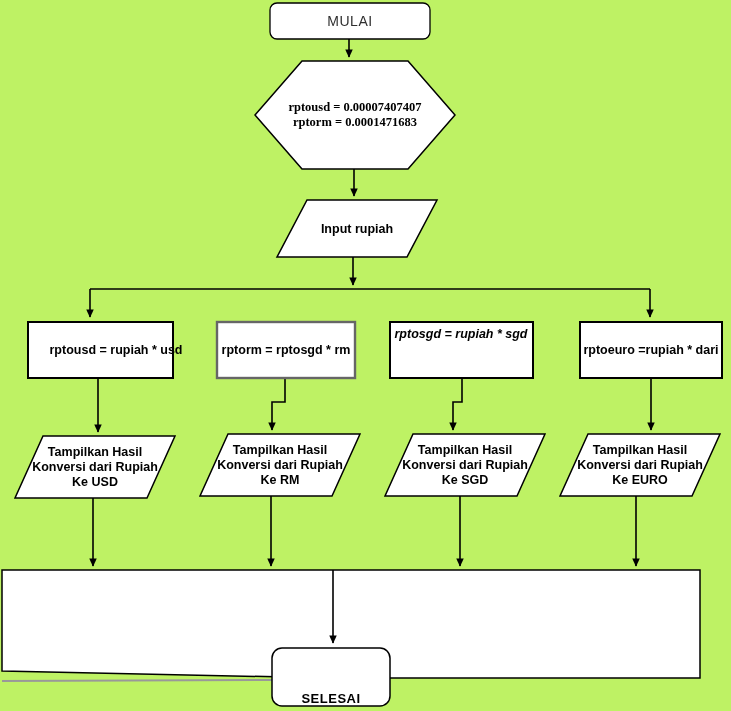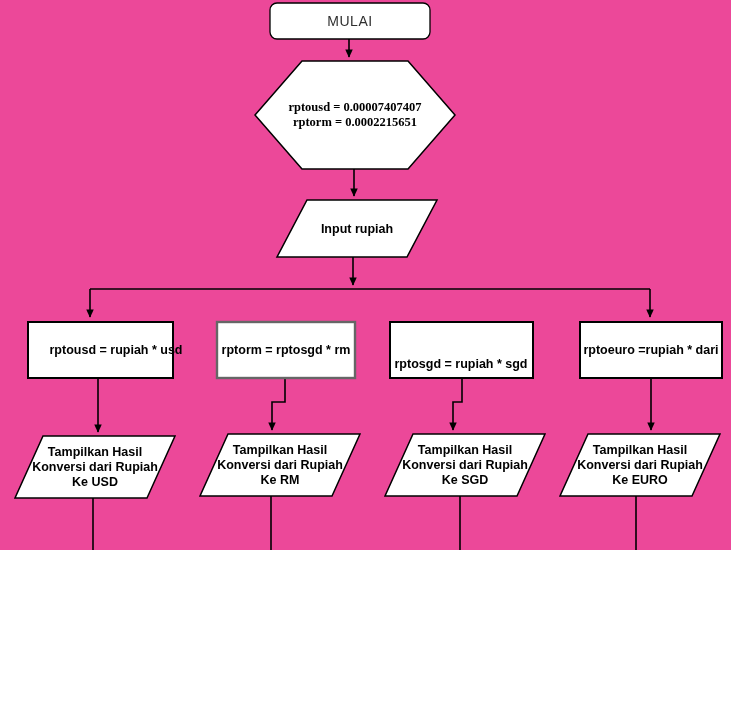--- a/index.html
+++ b/index.html
@@ -1,19 +1,19 @@
 <!DOCTYPE html>
 <html><head>
 <meta charset="utf-8">
 <style>
   html,body{margin:0;padding:0;background:#fff;}
   #diagram-canvas{
     position:relative;
-    width:731px;height:550px;
-    background:#ec4899;
+    width:731px;height:711px;
+    background:#bef264;
     font-family:"Liberation Sans", sans-serif;
     overflow:hidden;
   }
   #flow-svg{position:absolute;left:0;top:0;}
   .lbl{
     position:absolute;
     transform:translate(-50%,-50%);
     text-align:center;
     font:700 12.5px/15px "Liberation Sans", sans-serif;
     color:#000;
@@ -73,28 +73,28 @@
     <polygon points="413,434 545,434 517,496 385,496" fill="#fff" stroke="#000" stroke-width="1.5"></polygon>
     <polygon points="588,434 720,434 692,496 560,496" fill="#fff" stroke="#000" stroke-width="1.5"></polygon>
 
     <rect x="272" y="648" width="118" height="58" rx="10" fill="#fff" stroke="#000" stroke-width="1.5"></rect>
   </svg>
 
   <div class="lbl lbl-start" style="left:350px;top:21px;">MULAI</div>
 
   <div class="lbl" style="left:355px;top:115px;font-family:Liberation Serif, serif;">
     <div>rptousd = 0.00007407407</div>
-    <div>rptorm = 0.0002215651</div>
+    <div>rptorm = 0.0001471683</div>
   </div>
 
   <div class="lbl" style="left:357px;top:229px;">Input rupiah</div>
 
   <div class="lbl" style="left:100px;top:350px;margin-left:16px;">rptousd = rupiah * usd</div>
   <div class="lbl" style="left:286px;top:350px;">rptorm = rptosgd * rm</div>
-  <div class="lbl" style="left:461px;top:364px;">rptosgd = rupiah * sgd</div>
+  <div class="lbl" style="left:461px;top:334px;font-style:italic;">rptosgd = rupiah * sgd</div>
   <div class="lbl" style="left:651px;top:350px;">rptoeuro =rupiah * dari</div>
 
   <div class="lbl" style="left:95px;top:467px;">
     <div>Tampilkan Hasil</div>
     <div>Konversi dari Rupiah</div>
     <div>Ke USD</div>
   </div>
   <div class="lbl" style="left:280px;top:465px;">
     <div>Tampilkan Hasil</div>
     <div>Konversi dari Rupiah</div>

